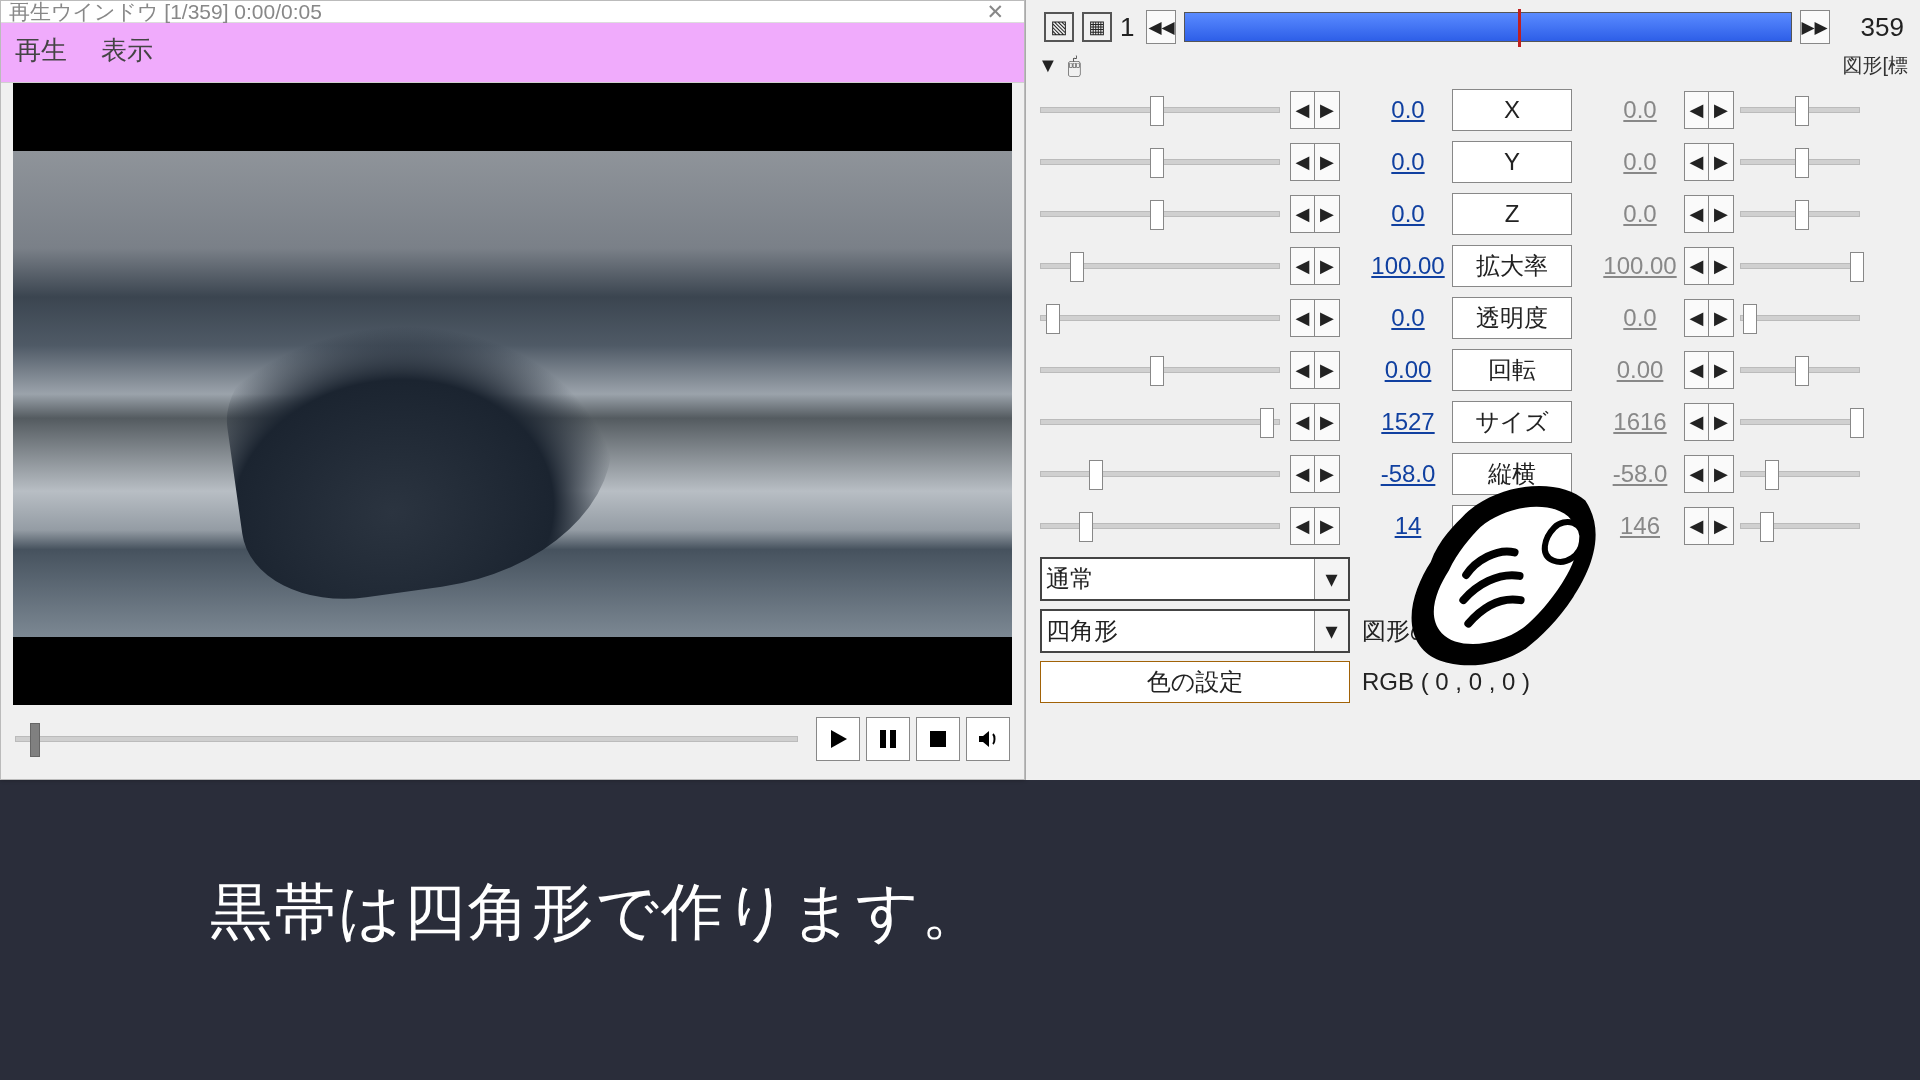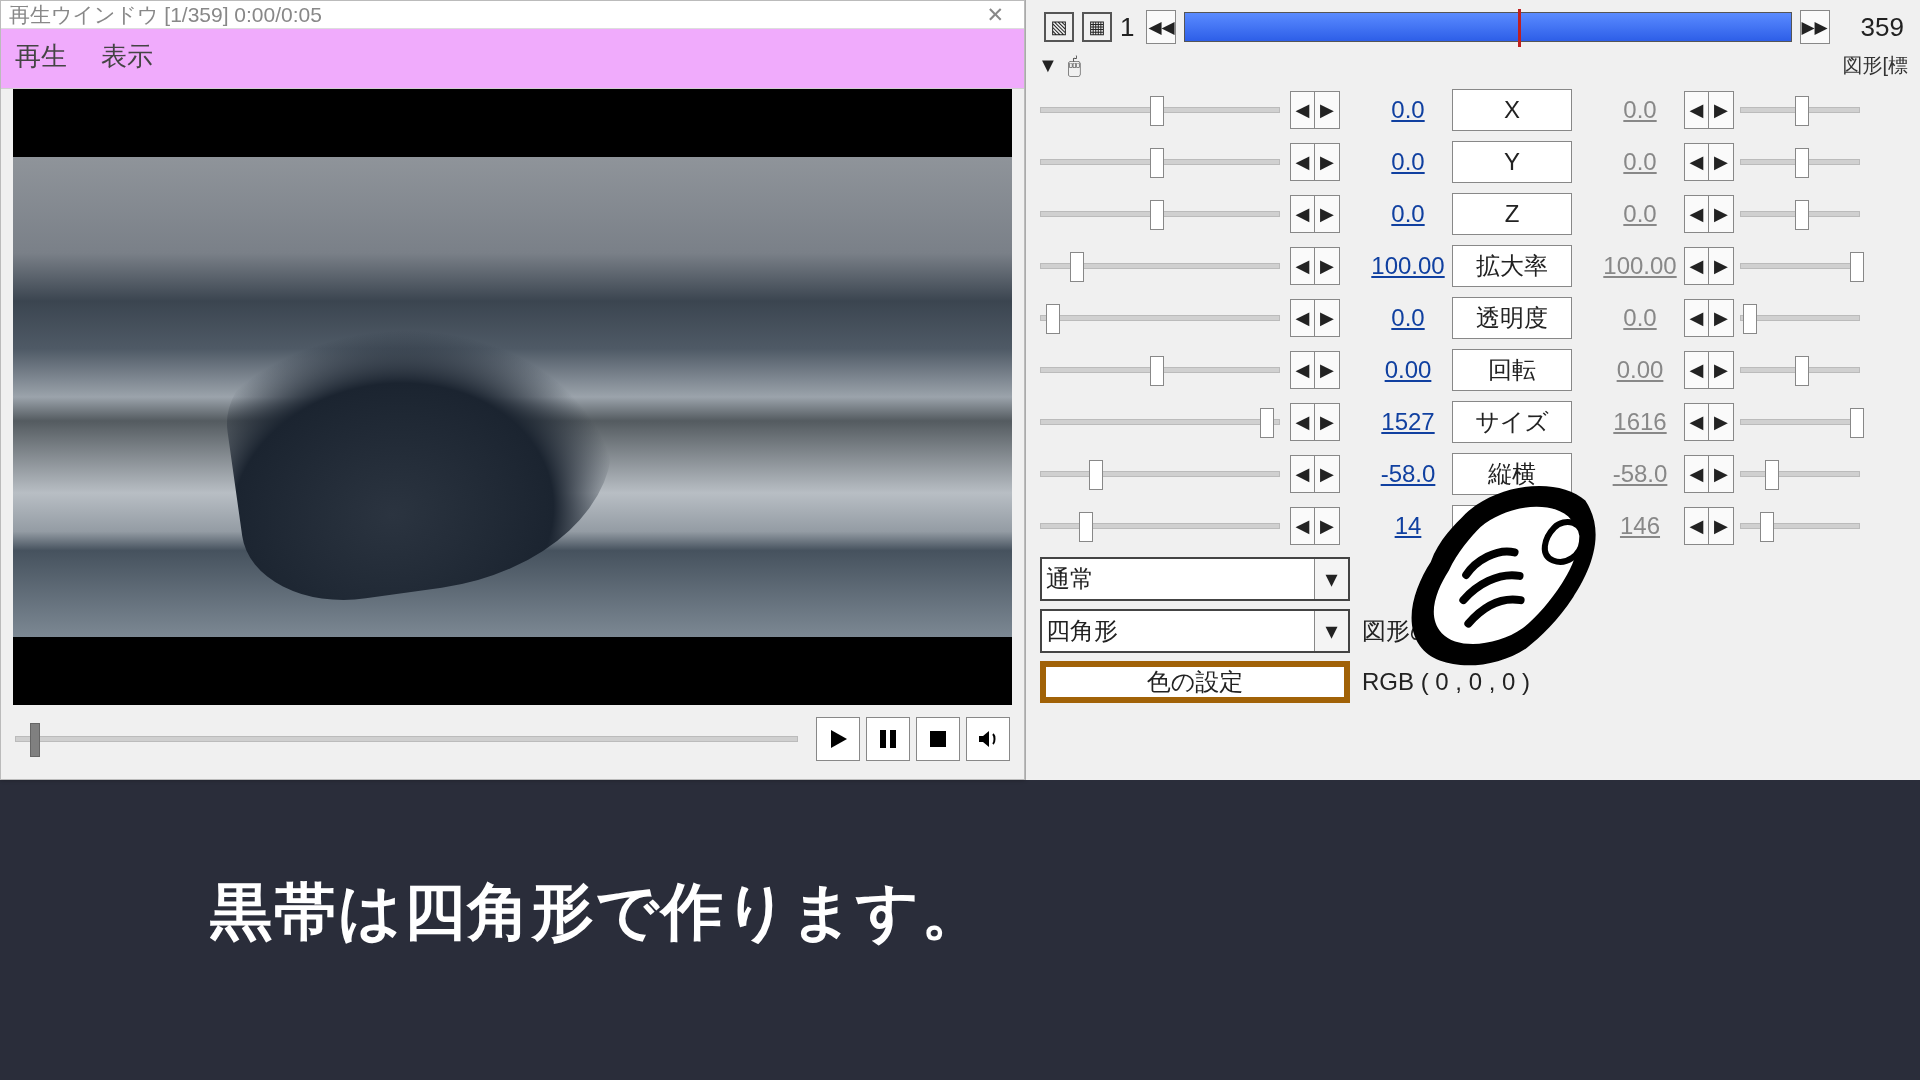--- a/index.html
+++ b/index.html
@@ -21,21 +21,21 @@
   
   .play-window {
     width: 1025px;
     background: #f0f0f0;
     border: 1px solid #bbb;
     display: flex;
     flex-direction: column;
     box-shadow: 0 0 4px rgba(0,0,0,.3);
   }
   .title-bar {
-    height: 28px;
+    height: 22px;
     display: flex;
     align-items: center;
     padding: 0 8px;
     color: #888;
     font-size: 21px;
     background: #fff;
     border-bottom: 1px solid #ddd;
   }
   .title-close {
     margin-left: auto;
@@ -192,33 +192,33 @@
     display:flex; align-items:center; padding:0 4px;
     font-size:24px; position:relative; flex:0 0 310px;
   }
   .select-arrow {
     position:absolute; right:0; top:0; bottom:0; width:34px;
     border-left:1px solid #888; display:flex; align-items:center; justify-content:center;
     background:#f4f4f4;
   }
   .label-right { font-size:24px; }
   .color-btn {
-    height:42px; border:6px solid #a16207; background:#fff; width:310px;
+    height:42px; border:1px solid #a16207; background:#fff; width:310px;
     display:flex; align-items:center; justify-content:center; font-size:24px;
   }
 
   
   .caption {
     position:absolute; left:0; right:0; top:790px; height:290px;
     background:#2a2d3a;
     display:flex; align-items:flex-start;
     padding: 80px 0 0 210px;
   }
   .caption-text {
-    color:#fff; font-size:62px; font-weight:700;
+    color:#fff; font-size:62px; font-weight:400;
     letter-spacing:2px;
     font-family: "Hiragino Sans", "Yu Gothic", "Meiryo", sans-serif;
   }
 
   
   .hand {
     position:absolute;
     right:300px; top:480px;
     width:240px; height:200px;
     z-index:50;

